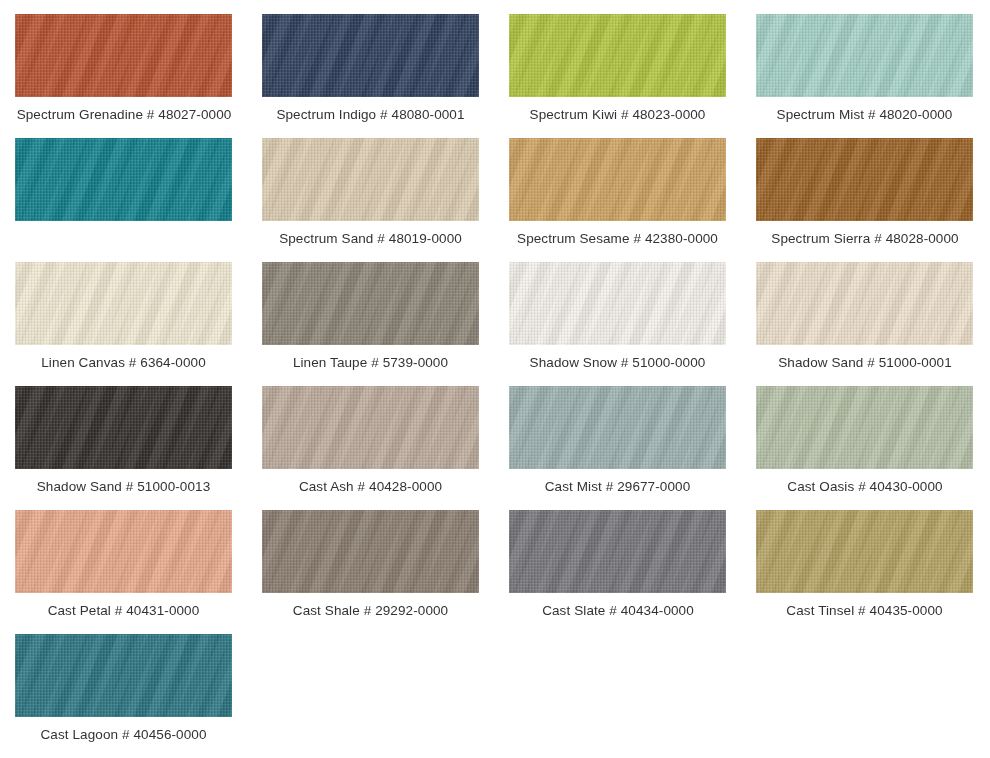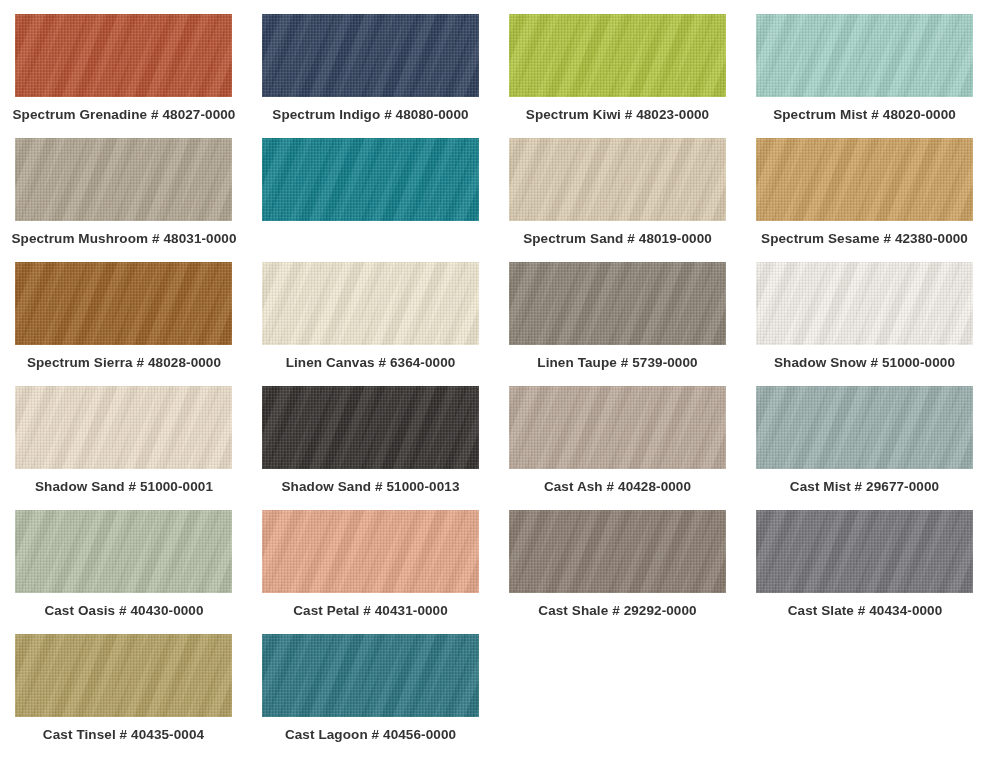--- a/index.html
+++ b/index.html
@@ -23,21 +23,20 @@
     row-gap: 0px;
     padding: 14px 0 0 0;
     box-sizing: border-box;
   }
 
   .swatch-cell {
     position: relative;
     width: 247px;
     height: 124px;
     box-sizing: border-box;
-    font-weight: bold;
   }
 
   .swatch-chip {
     position: relative;
     width: 217px;
     height: 83px;
     margin: 0 auto;
     overflow: hidden;
     background-color: #cccccc;
   }
@@ -113,34 +112,30 @@
 </head>
 <body>
 
 <div id="swatch-grid">
     <div class="swatch-cell col-0">
       <div class="swatch-chip" style="background-color: rgb(184, 81, 47);"></div>
       <div class="swatch-label">Spectrum Grenadine # 48027-0000</div>
     </div>
     <div class="swatch-cell col-1">
       <div class="swatch-chip" style="background-color: rgb(46, 63, 92);"></div>
-      <div class="swatch-label">Spectrum Indigo # 48080-0000</div>
+      <div class="swatch-label">Spectrum Indigo # 48080-0001</div>
     </div>
     <div class="swatch-cell col-2">
       <div class="swatch-chip" style="background-color: rgb(178, 198, 63);"></div>
       <div class="swatch-label">Spectrum Kiwi # 48023-0000</div>
     </div>
     <div class="swatch-cell col-3">
       <div class="swatch-chip" style="background-color: rgb(165, 211, 200);"></div>
       <div class="swatch-label">Spectrum Mist # 48020-0000</div>
     </div>
-    <div class="swatch-cell col-0">
-      <div class="swatch-chip" style="background-color: rgb(180, 168, 148);"></div>
-      <div class="swatch-label">Spectrum Mushroom # 48031-0000</div>
-    </div>
     <div class="swatch-cell col-1">
       <div class="swatch-chip" style="background-color: rgb(16, 128, 140);"></div>
     </div>
     <div class="swatch-cell col-2">
       <div class="swatch-chip" style="background-color: rgb(221, 205, 178);"></div>
       <div class="swatch-label">Spectrum Sand # 48019-0000</div>
     </div>
     <div class="swatch-cell col-3">
       <div class="swatch-chip" style="background-color: rgb(207, 163, 97);"></div>
       <div class="swatch-label">Spectrum Sesame # 42380-0000</div>
@@ -188,20 +183,20 @@
     <div class="swatch-cell col-2">
       <div class="swatch-chip" style="background-color: rgb(139, 125, 112);"></div>
       <div class="swatch-label">Cast Shale # 29292-0000</div>
     </div>
     <div class="swatch-cell col-0">
       <div class="swatch-chip" style="background-color: rgb(118, 117, 122);"></div>
       <div class="swatch-label">Cast Slate # 40434-0000</div>
     </div>
     <div class="swatch-cell col-1">
       <div class="swatch-chip" style="background-color: rgb(181, 162, 99);"></div>
-      <div class="swatch-label">Cast Tinsel # 40435-0004</div>
+      <div class="swatch-label">Cast Tinsel # 40435-0000</div>
     </div>
     <div class="swatch-cell col-2">
       <div class="swatch-chip" style="background-color: rgb(43, 118, 130);"></div>
       <div class="swatch-label">Cast Lagoon # 40456-0000</div>
     </div>
     <div class="swatch-cell col-3 empty"></div>
   </div>
 
 </body></html>

